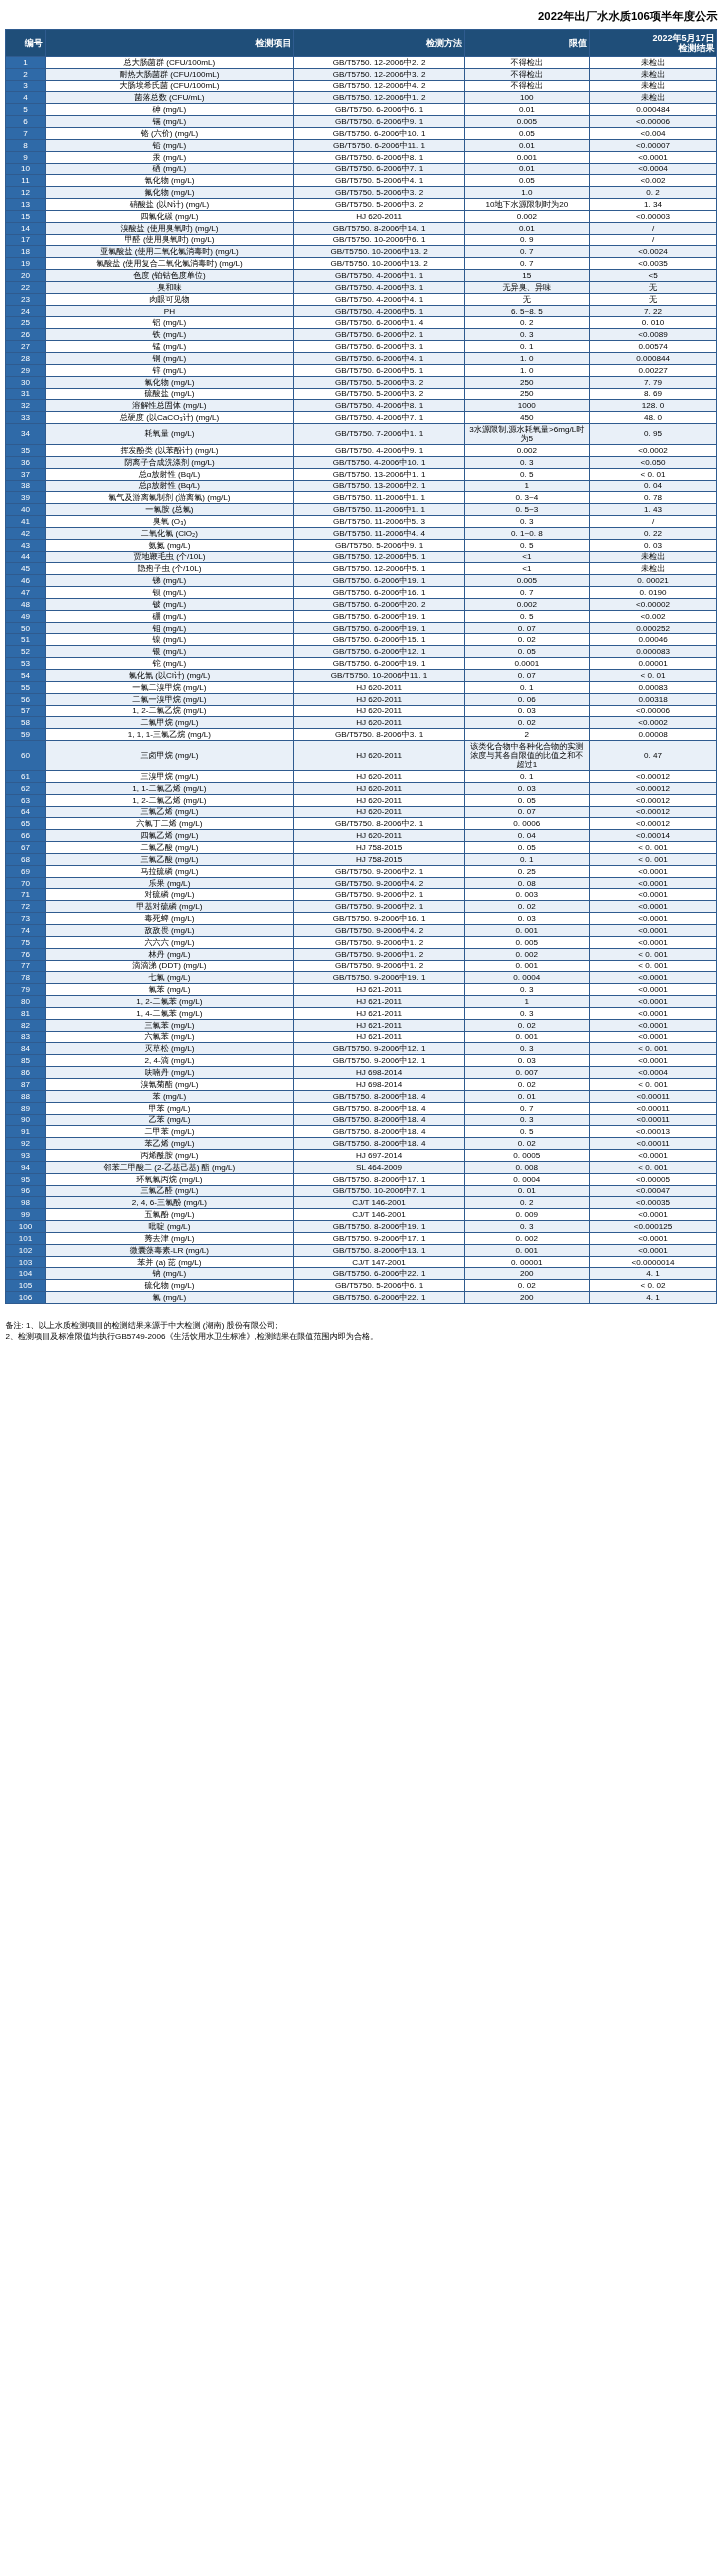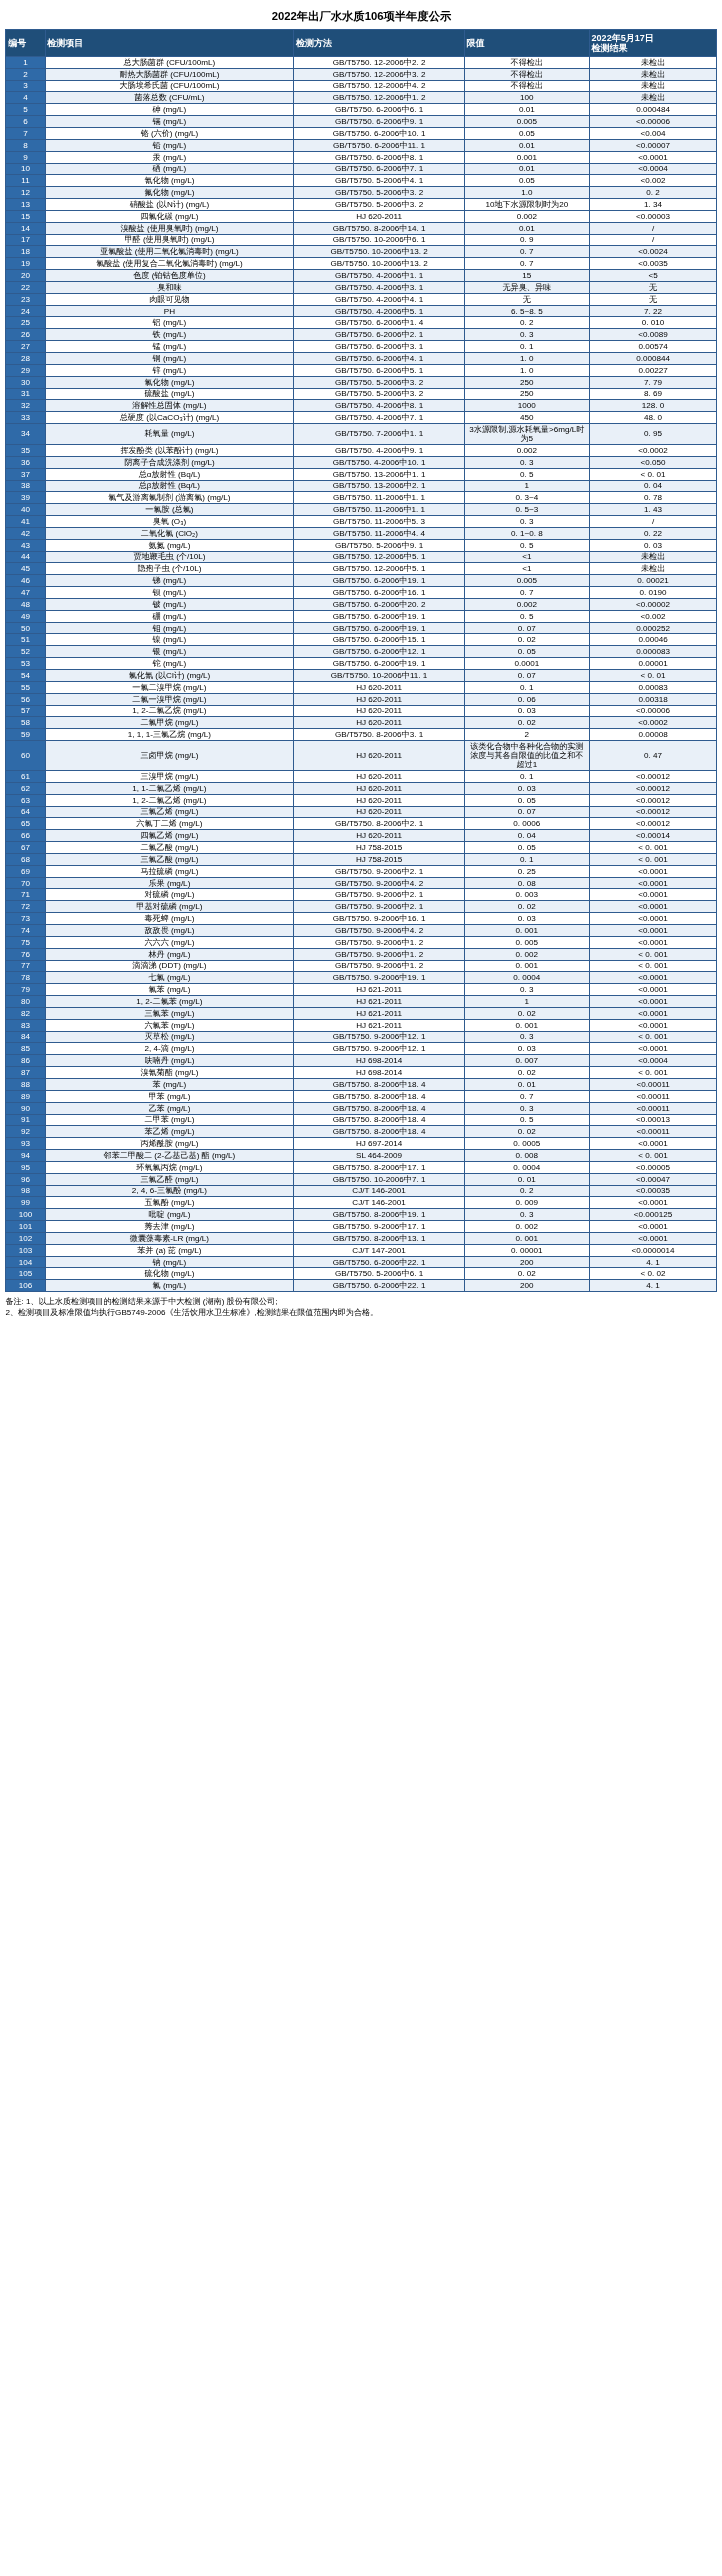--- a/index.html
+++ b/index.html
@@ -1,30 +1,30 @@
 <!DOCTYPE html>
 <html style="font-size:14.5px"><head>
 <meta charset="utf-8">
 <style>
   html,body{margin:0;padding:0;background:#fff;}
   body{font-family:"Liberation Sans","DejaVu Sans",sans-serif;width:723px;}
   #page{width:723px;box-sizing:border-box;padding:5.4px 5.4px 3.6px 5.4px;}
-  #title{text-align:center;font-weight:bold;font-size:11.3px;color:#000;margin:3.6px 0 5.4px 0;}
+  #title{text-align:right;font-weight:bold;font-size:11.3px;color:#000;margin:3.6px 0 5.4px 0;}
   table{border-collapse:collapse;width:712px;table-layout:fixed;}
   col.c0{width:31px}col.c1{width:197px}col.c2{width:135px}col.c3{width:99px}col.c4{width:101px}
   th,td{border:0.9px solid #2f5b8f;font-size:8.1px;line-height:1.12;padding:0.9px 1.8px;color:#000;}
-  thead th{background:#1f4e79;color:#fff;font-weight:bold;font-size:9px;text-align:left;padding:2.7px 1.8px;}
+  thead th{background:#1f4e79;color:#fff;font-weight:bold;font-size:9px;text-align:right;padding:2.7px 1.8px;}
   td.num{background:#2f6aa8;color:#fff;text-align:center;font-size:8.1px;}
   td.item{text-align:center;}
   td.method{text-align:center;}
   td.limit{text-align:center;}
   td.result{text-align:center;}
   tr.alt td.item,tr.alt td.method,tr.alt td.limit,tr.alt td.result{background:#e9f0f8;}
   tr td.item,tr td.method,tr td.limit,tr td.result{background:#ffffff;}
-  .note{font-size:8.1px;line-height:1.35;margin-top:5px;color:#000;}
+  .note{font-size:8.1px;line-height:1.35;margin-top:17px;color:#000;}
 </style>
 </head>
 <body>
 
 <div id="page">
   <div id="title">2022年出厂水水质106项半年度公示</div>
   <table>
     <colgroup>
         <col class="c0">
         <col class="c1">
@@ -584,20 +584,27 @@
           <td class="limit">0. 3</td>
           <td class="result">&lt;0.0001</td>
         </tr>
         <tr class="alt">
           <td class="num">80</td>
           <td class="item">1, 2-二氯苯 (mg/L)</td>
           <td class="method">HJ 621-2011</td>
           <td class="limit">1</td>
           <td class="result">&lt;0.0001</td>
         </tr>
+        <tr>
+          <td class="num">81</td>
+          <td class="item">1, 4-二氯苯 (mg/L)</td>
+          <td class="method">HJ 621-2011</td>
+          <td class="limit">0. 3</td>
+          <td class="result">&lt;0.0001</td>
+        </tr>
         <tr class="alt">
           <td class="num">82</td>
           <td class="item">三氯苯 (mg/L)</td>
           <td class="method">HJ 621-2011</td>
           <td class="limit">0. 02</td>
           <td class="result">&lt;0.0001</td>
         </tr>
         <tr>
           <td class="num">83</td>
           <td class="item">六氯苯 (mg/L)</td>

